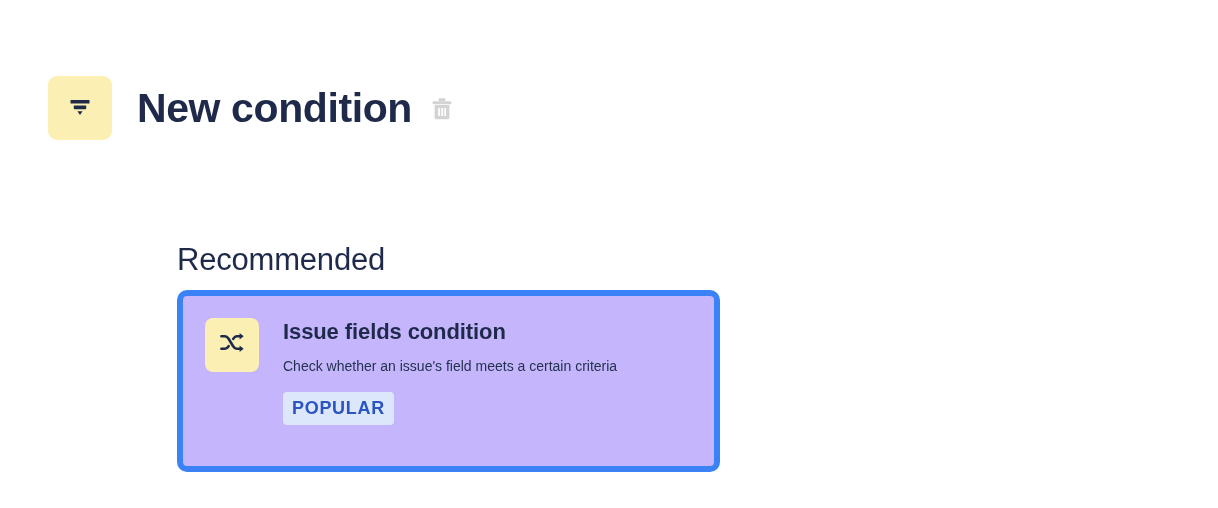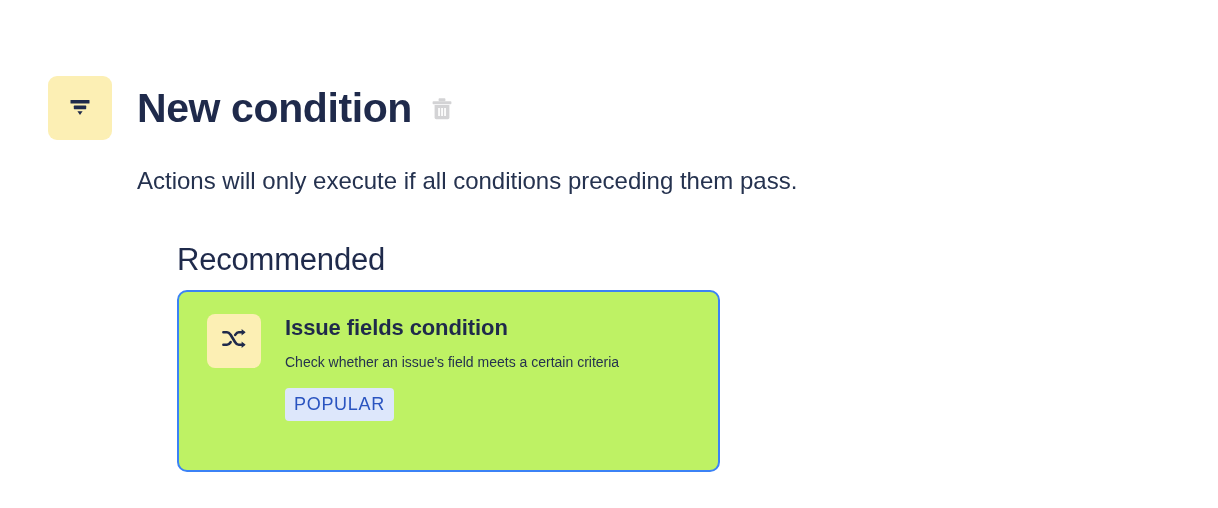--- a/index.html
+++ b/index.html
@@ -100,26 +100,26 @@
   }
 
   
   .rec-card {
     position: absolute;
     left: 177px;
     top: 290px;
     width: 543px;
     height: 182px;
     box-sizing: border-box;
-    background: #bef264;
-    border: 2px solid #3b82f6;
+    background: #c4b5fd;
+    border: 6px solid #3b82f6;
     border-radius: 10px;
     display: flex;
     align-items: flex-start;
-    padding: 21px 0 0 28px;
+    padding: 21px 0 0 22px;
     cursor: pointer;
   }
 
   .card-tile {
     width: 54px;
     height: 54px;
     border-radius: 8px;
     background: #FCEFB4;
     display: flex;
     align-items: center;
@@ -150,21 +150,21 @@
 
   .badge-row {
     margin-top: 6px;
   }
 
   .badge {
     display: inline-block;
     background: #DDE7FB;
     color: #2A54C0;
     font-size: 18px;
-    font-weight: 400;
+    font-weight: 700;
     letter-spacing: 0.7px;
     line-height: 20px;
     padding: 6px 9px 7px 9px;
     border-radius: 4px;
   }
 </style>
 </head>
 <body>
 
 <div class="page">
@@ -191,21 +191,20 @@
             <path d="M4.6 9.0 H19.4 V21.6 a1.6 1.6 0 0 1 -1.6 1.6 H6.2 a1.6 1.6 0 0 1 -1.6 -1.6 Z" fill="#D3D3D5"></path>
             <rect x="8.2" y="12.0" width="1.7" height="8.0" fill="#FFFFFF"></rect>
             <rect x="11.2" y="12.0" width="1.7" height="8.0" fill="#FFFFFF"></rect>
             <rect x="14.2" y="12.0" width="1.7" height="8.0" fill="#FFFFFF"></rect>
           </svg>
         </span>
       </button>
     </div>
   </div>
 
-  <div class="subtitle">Actions will only execute if all conditions preceding them pass.</div>
 
   <div class="section-heading">Recommended</div>
 
   <div class="rec-card">
 
     <div class="card-tile">
       <span>
         <svg width="30" height="30" viewBox="0 0 30 30" aria-hidden="true">
           <g stroke="#1F2A4B" stroke-width="2.6" stroke-linecap="round" stroke-linejoin="round" fill="none">
             <path d="M4.4 8.2 H8.0 C9.6 8.2 10.6 9.3 11.6 10.8 L16.0 18.0 C17.0 19.6 18.1 20.8 19.7 20.8 H24.2"></path>

